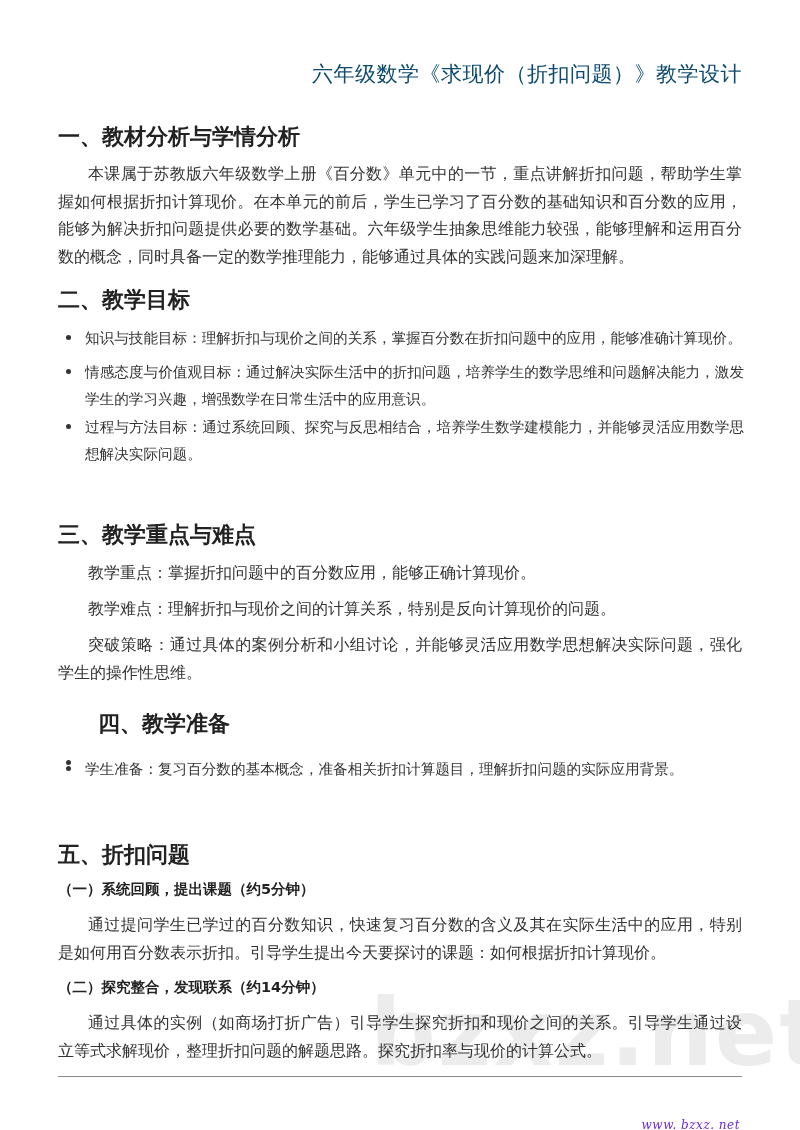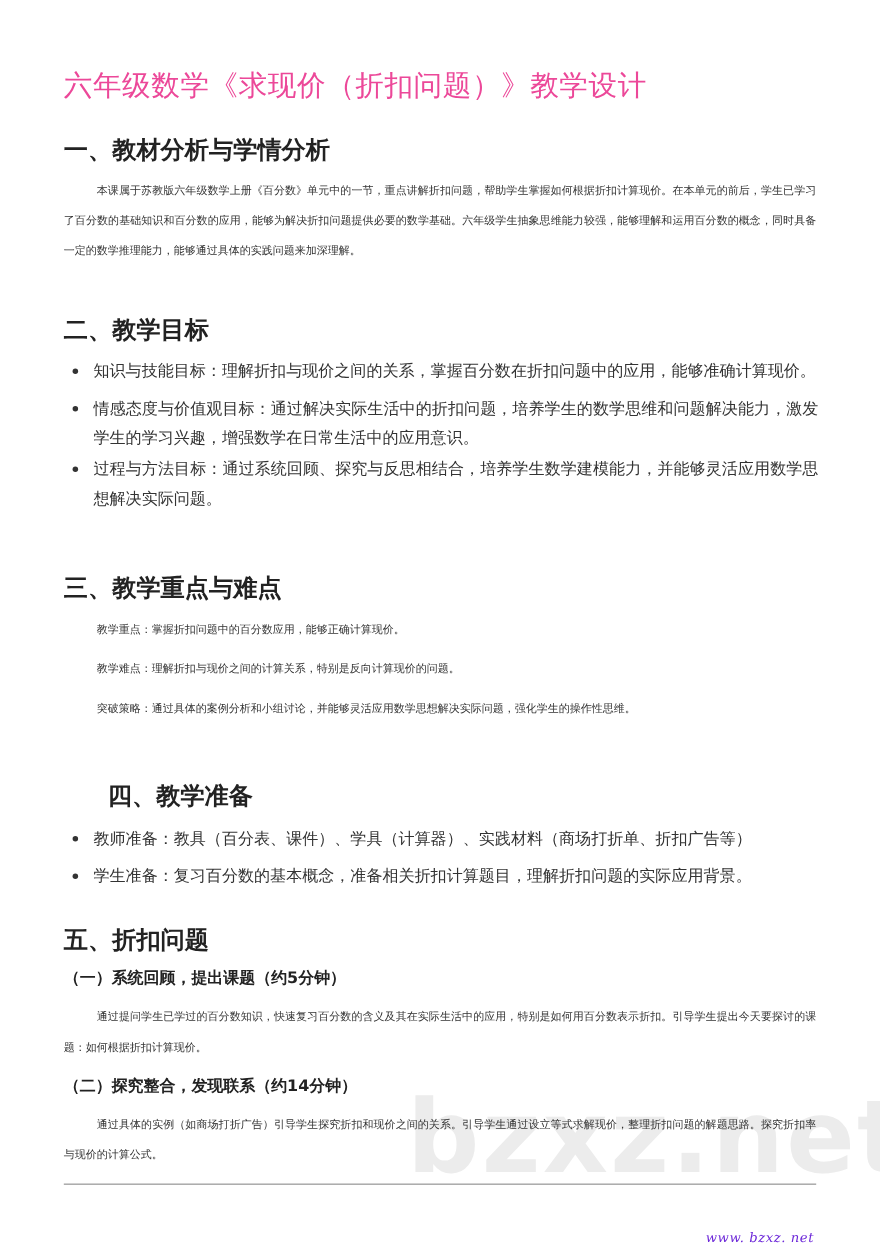--- a/index.html
+++ b/index.html
@@ -19,24 +19,24 @@
       position: absolute;
       left: 58px;
       top: 0;
       width: 684px;
     }
     .doc-title {
       position: absolute;
       left: 0;
       top: 60px;
       width: 684px;
-      text-align: left;
+      text-align: right;
       font-family: "DejaVu Sans", "Liberation Sans", sans-serif;
-      font-size: 26px;
-      color: #ec4899;
+      font-size: 21px;
+      color: #0c4a6e;
       letter-spacing: 0.5px;
     }
     .h2 {
       position: absolute;
       left: 0;
       font-family: "DejaVu Sans", "Liberation Sans", sans-serif;
       font-weight: bold;
       font-size: 22px;
       color: #222222;
       white-space: nowrap;
@@ -47,21 +47,21 @@
       font-family: "DejaVu Sans", "Liberation Sans", sans-serif;
       font-weight: bold;
       font-size: 14.5px;
       color: #222222;
       white-space: nowrap;
     }
     .para {
       position: absolute;
       left: 0;
       width: 684px;
-      font-size: 10px;
+      font-size: 16px;
       line-height: 27.5px;
       text-indent: 30px;
       color: #333333;
       text-align: justify;
     }
     .bullets {
       position: absolute;
       left: 0;
       width: 684px;
       margin: 2px;
@@ -150,21 +150,20 @@
 
   <div class="h2" style="top:520px;text-align:right;">三、教学重点与难点</div>
   <div class="para" style="top:559px;">教学重点：掌握折扣问题中的百分数应用，能够正确计算现价。</div>
   <div class="para" style="top:595px;">教学难点：理解折扣与现价之间的计算关系，特别是反向计算现价的问题。</div>
   <div class="para" style="top:631px;">突破策略：通过具体的案例分析和小组讨论，并能够灵活应用数学思想解决实际问题，强化学生的操作性思维。</div>
 
   <div class="h2" style="top:709px;margin-left:40px;">四、教学准备</div>
   <ul class="bullets" style="top:747px;">
     <li style="margin-bottom:6px;">
       <span class="bullet-dot"></span>
-      <span>教师准备：教具（百分表、课件）、学具（计算器）、实践材料（商场打折单、折扣广告等）</span>
     </li>
     <li>
       <span class="bullet-dot"></span>
       <span>学生准备：复习百分数的基本概念，准备相关折扣计算题目，理解折扣问题的实际应用背景。</span>
     </li>
   </ul>
 
   <div class="h2" style="top:840px;">五、折扣问题</div>
 
   <div class="h3" style="top:880px;">（一）系统回顾，提出课题（约5分钟）</div>

